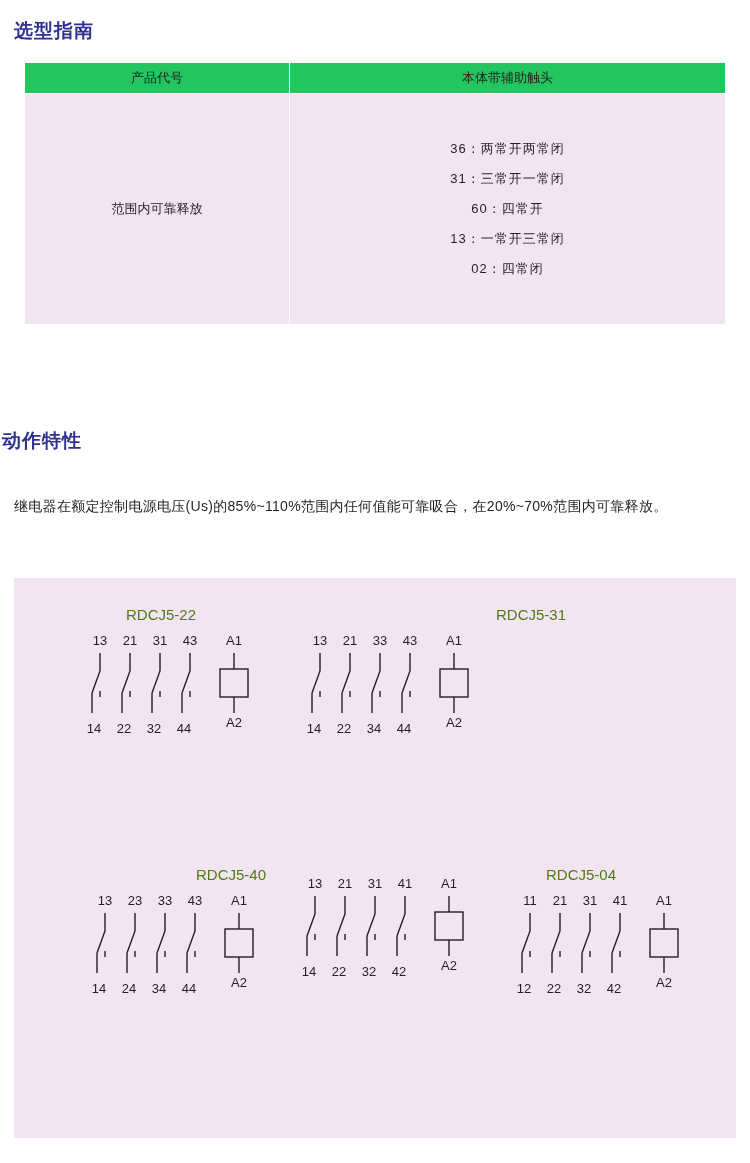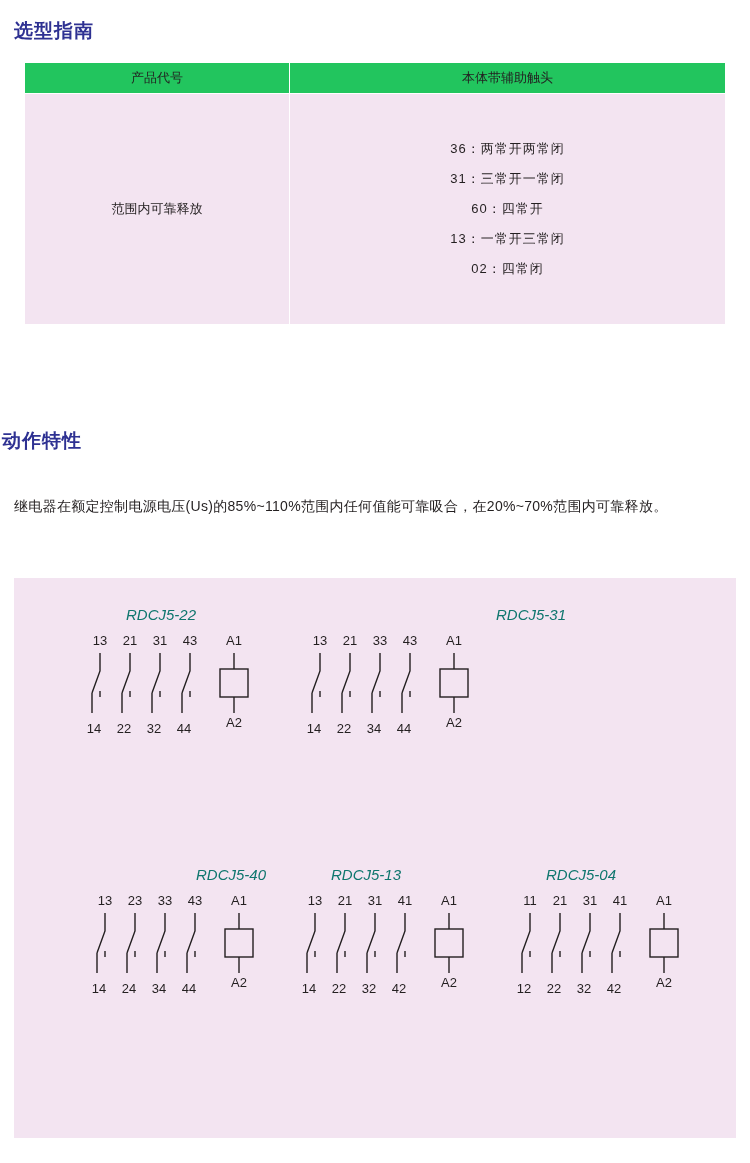--- a/index.html
+++ b/index.html
@@ -97,24 +97,23 @@
     top: 578px;
     width: 722px;
     height: 560px;
     background: #f3e4f1;
   }
   .diagram {
     position: absolute;
   }
   .diagram .dg-label {
     font-size: 15px;
-    color: #0f766e;
+    color: #4d7c0f;
     text-align: center;
     white-space: nowrap;
-    font-style: italic;
   }
   svg { display: block; }
   .wire { stroke: #231f20; stroke-width: 1.4; fill: none; }
   .term { font-size: 13px; fill: #231f20; font-family: "Liberation Sans", sans-serif; }
   .coil { fill: none; stroke: #231f20; stroke-width: 1.4; }
 </style>
 </head>
 <body>
 
 <div class="page">
@@ -235,21 +234,20 @@
         <text class="term" x="150" y="104" text-anchor="middle">A2</text>
 
         <text class="term" x="10" y="110" text-anchor="middle">14</text>
         <text class="term" x="40" y="110" text-anchor="middle">24</text>
         <text class="term" x="70" y="110" text-anchor="middle">34</text>
         <text class="term" x="100" y="110" text-anchor="middle">44</text>
       </svg>
     </div>
 
     <div class="diagram" style="left:285px; top:288px; width:220px;">
-      <div class="dg-label" style="width:220px; text-align:left; padding-left:32px;">RDCJ5-13</div>
       <svg width="220" height="130" viewBox="0 0 220 130">
         <text class="term" x="16" y="22" text-anchor="middle">13</text>
         <text class="term" x="46" y="22" text-anchor="middle">21</text>
         <text class="term" x="76" y="22" text-anchor="middle">31</text>
         <text class="term" x="106" y="22" text-anchor="middle">41</text>
 
         <path class="wire" d="M16 30 L16 48 L8 70 M8 70 L8 90"></path>
         <path class="wire" d="M16 68 L16 74"></path>
         <path class="wire" d="M46 30 L46 48 L38 70 M38 70 L38 90"></path>
         <path class="wire" d="M46 68 L46 74"></path>

